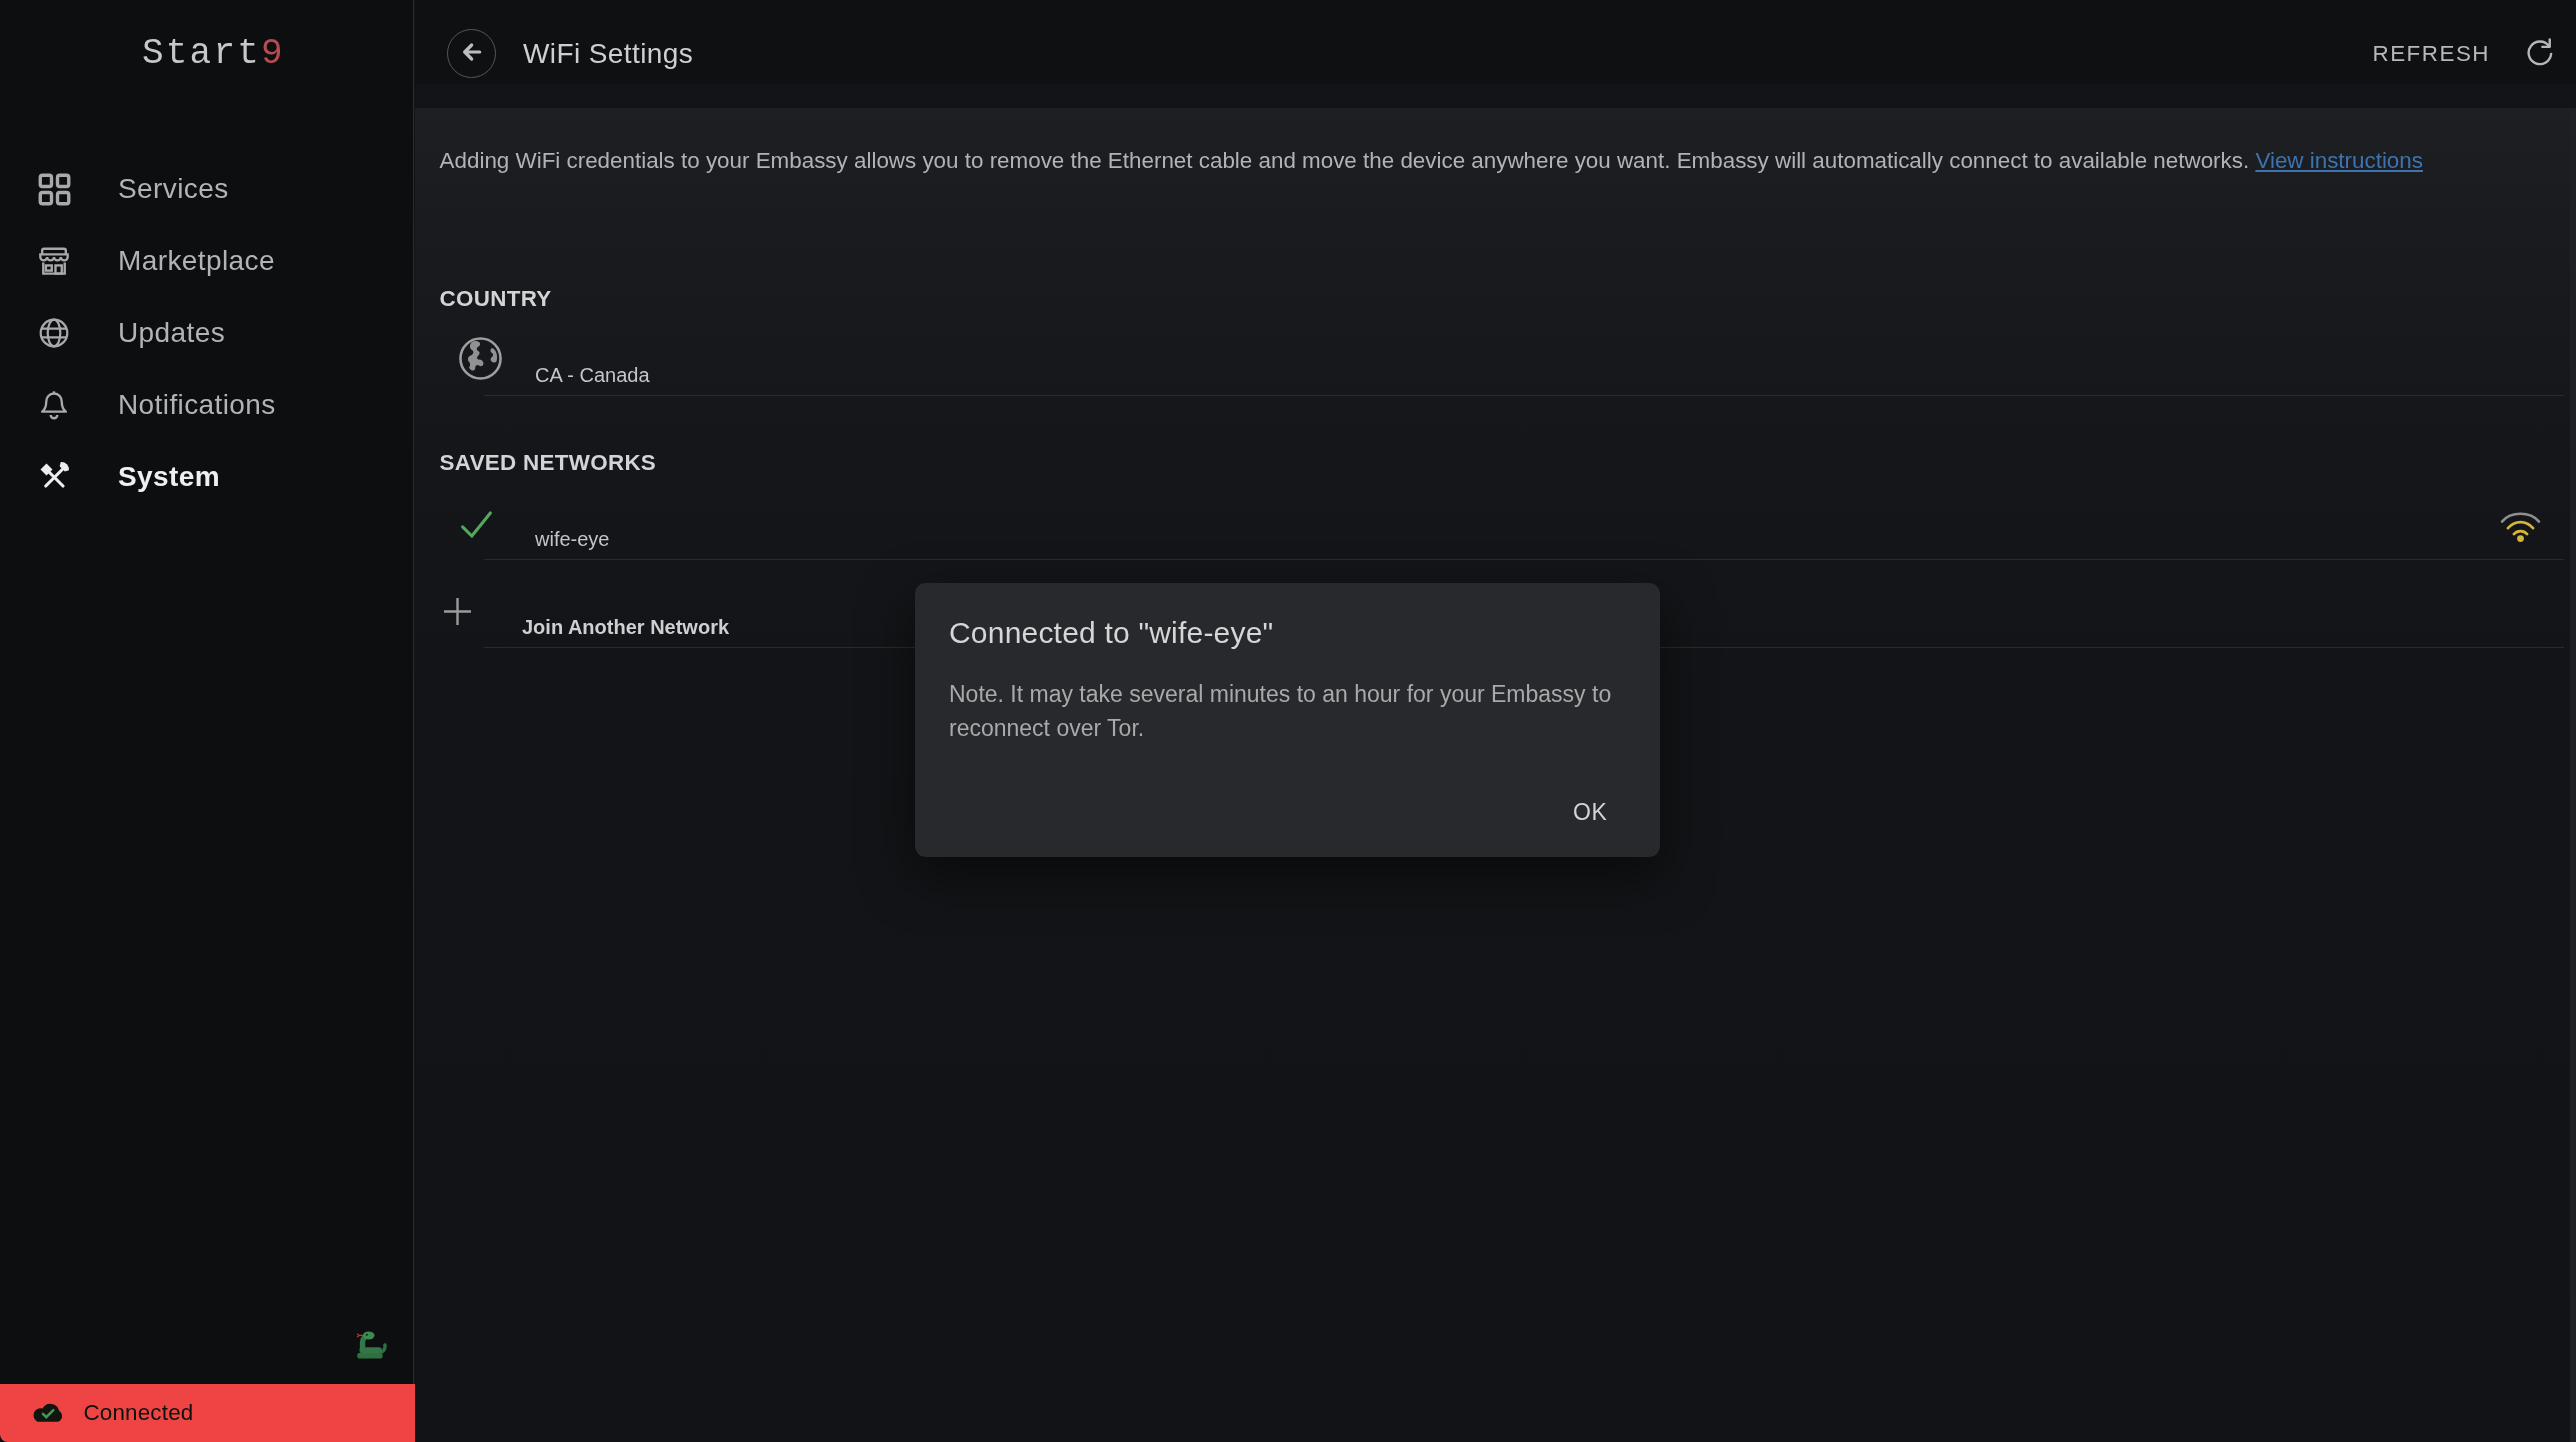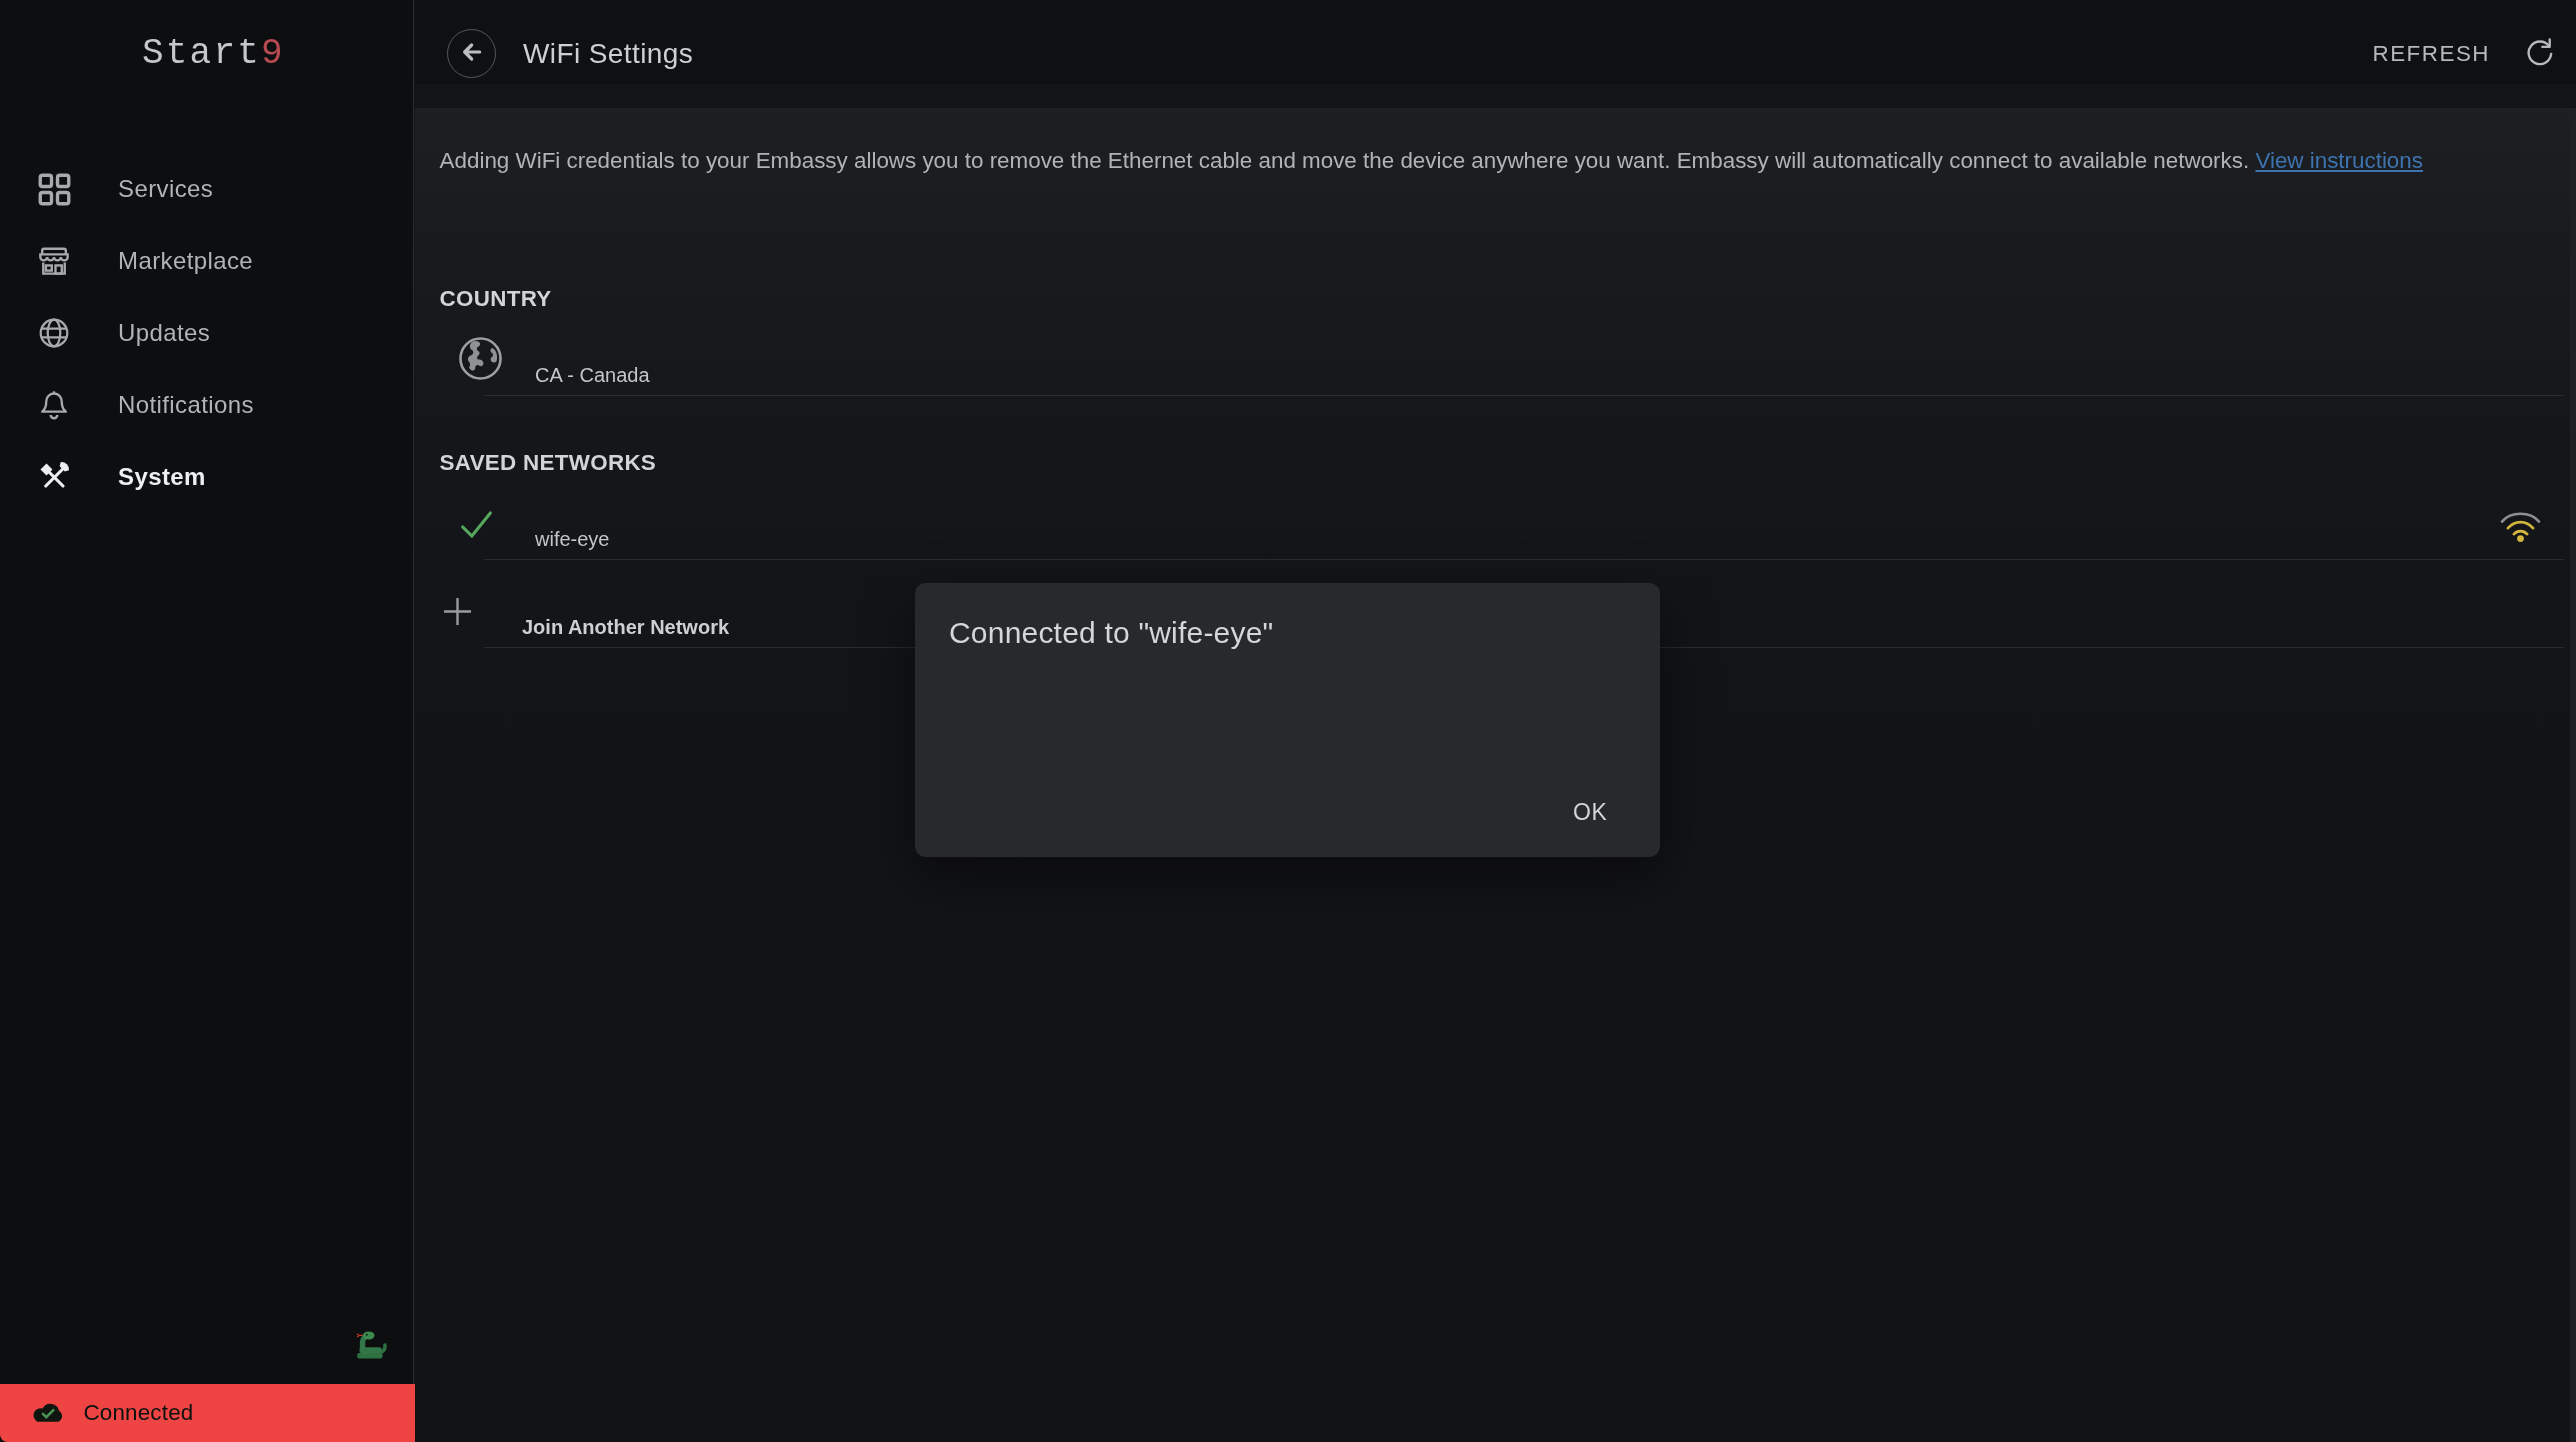--- a/index.html
+++ b/index.html
@@ -21,21 +21,21 @@
     font-family:"Liberation Mono", monospace;
     font-size:36px; letter-spacing:2.2px; color:#c6c7c8; font-weight:400;
   }
   .logo .accent { color:#b84b52; }
   .nav { position:absolute; top:153px; left:0; width:100%; }
   .nav-item {
     height:72px; display:flex; align-items:center; padding-left:36px;
     cursor:pointer;
   }
   .nav-item .ic { width:36px; height:36px; flex:0 0 36px; display:flex; align-items:center; justify-content:center; }
-  .nav-item .lbl { margin-left:46px; font-size:24px; color:#b2b3b5; letter-spacing:0.4px; }
+  .nav-item .lbl { margin-left:46px; font-size:28px; color:#b2b3b5; letter-spacing:0.4px; }
   .nav-item.active .lbl { color:#eeeff0; font-weight:700; }
   .snake { position:absolute; left:351px; top:1325px; width:37px; height:37px; }
 
   .footer-bar {
     position:absolute; left:0; top:1384px; width:415px; height:58px;
     background:#ef4444; display:flex; align-items:center; padding-left:30px;
     border-bottom-left-radius:7.5px;
   }
   .footer-bar .cloud { width:37px; height:27px; }
   .footer-bar .status { margin-left:16.4px; font-size:22.4px; color:#0c120e; font-weight:500; letter-spacing:0.2px; }
@@ -272,15 +272,16 @@
       <span class="rlabel">Join Another Network</span>
       <span class="divider"></span>
     </div>
 
     <span class="scroll-track"></span>
   </div>
 </div>
 
 <div class="dialog">
   <div class="dialog-title">Connected to "wife-eye"</div>
+  <div class="dialog-body">Note. It may take several minutes to an hour for your Embassy to reconnect over Tor.</div>
   <button class="dialog-ok">OK</button>
 </div>
 
 
 </body></html>

